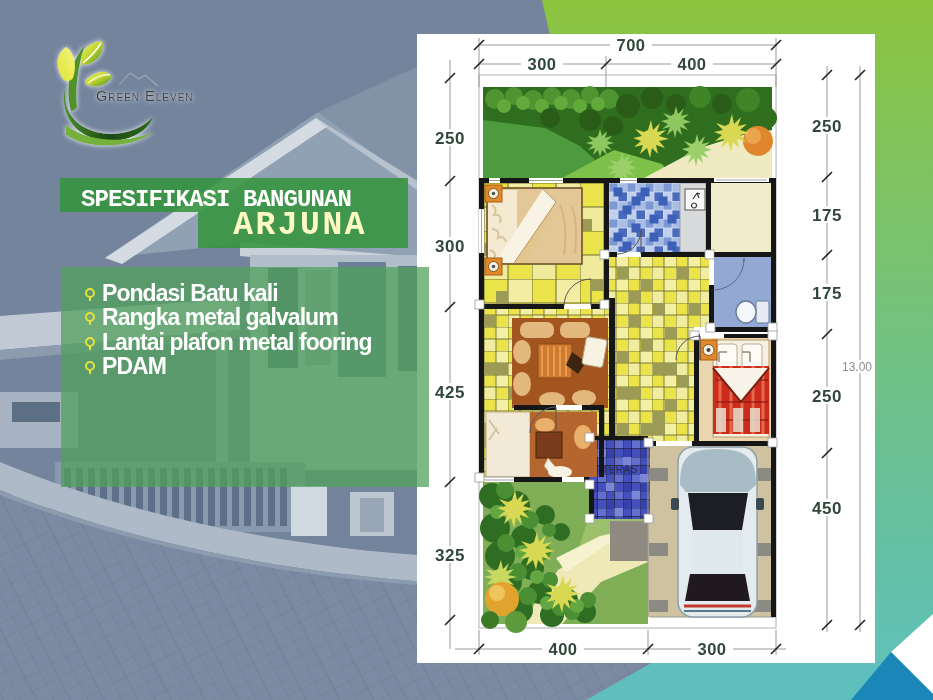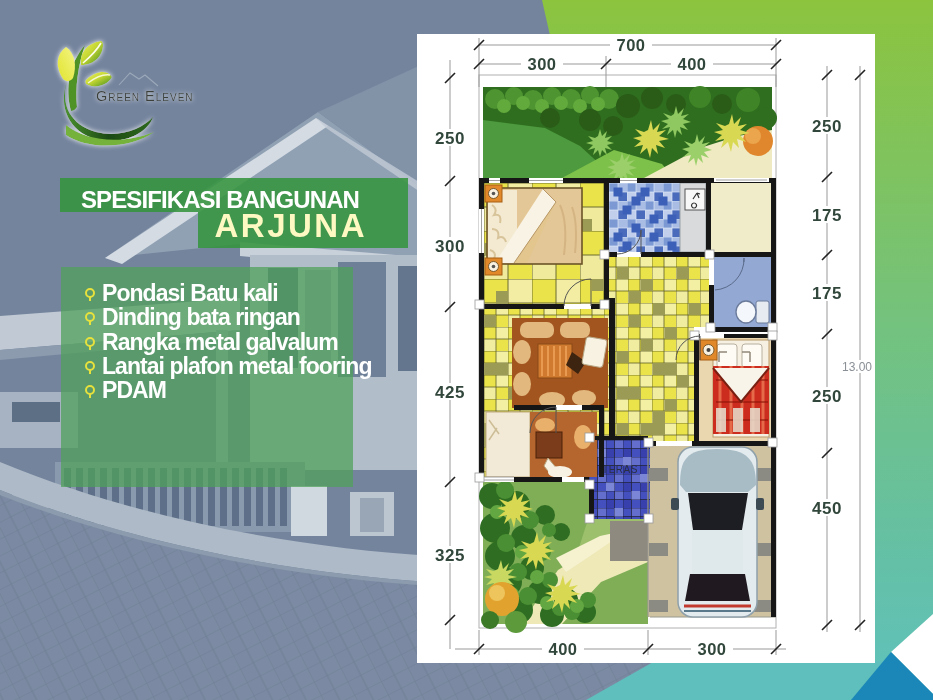--- a/index.html
+++ b/index.html
@@ -3,28 +3,28 @@
 <meta charset="utf-8">
 <style>
   html,body{margin:0;padding:0;}
   body{width:933px;height:700px;position:relative;overflow:hidden;
        font-family:"Liberation Sans",sans-serif;background:#74849d;}
   #bg{position:absolute;left:0;top:0;width:933px;height:700px;}
   #greens{position:absolute;left:0;top:0;width:933px;height:700px;}
   #panel{position:absolute;left:417px;top:34px;width:458px;height:629px;background:#ffffff;}
   #plan{position:absolute;left:417px;top:34px;width:458px;height:629px;}
   #logo{position:absolute;left:30px;top:15px;width:240px;height:150px;}
-  #banner{position:absolute;left:60px;top:178px;width:348px;height:70px;}
+  #banner{position:absolute;left:60px;top:178px;width:348px;height:70px;font-family:Liberation Mono, monospace;}
   #bannerbg1{position:absolute;left:0;top:0;width:348px;height:34px;background:rgba(52,148,62,0.88);}
   #bannerbg2{position:absolute;left:138px;top:34px;width:210px;height:36px;background:rgba(52,148,62,0.88);}
   .t1{position:absolute;left:21px;top:8px;font-size:24px;font-weight:bold;color:#ffffff;
       letter-spacing:-0.9px;white-space:nowrap;}
   .t2{position:absolute;right:41px;top:29px;font-size:33px;font-weight:bold;color:#fef9c3;
       letter-spacing:2.5px;white-space:nowrap;}
-  #specs{position:absolute;left:61px;top:267px;width:292px;height:220px;
+  #specs{position:absolute;left:61px;top:267px;width:368px;height:220px;
          background:rgba(80,160,90,0.74);}
   #specs ul{list-style:none;margin:0;padding:14px 0 0 26px;}
   #specs li{position:relative;height:24.3px;line-height:24.3px;font-size:23px;font-weight:bold;letter-spacing:-0.95px;
             color:#ffffff;padding-left:15px;white-space:nowrap;}
   #specs li::before{content:"";position:absolute;left:-2px;top:7px;width:6px;height:6px;
             border:2px solid #e6e13c;border-radius:50% 50% 50% 50%;}
   #specs li::after{content:"";position:absolute;left:2px;top:16px;width:2px;height:4px;background:#e6e13c;}
 </style>
 </head>
 <body>
@@ -601,18 +601,17 @@
 </svg>
 <div id="banner">
   <div id="bannerbg1"></div>
   <div id="bannerbg2"></div>
   <div class="t1">SPESIFIKASI BANGUNAN</div>
   <div class="t2">ARJUNA</div>
 </div>
 <div id="specs">
   <ul>
     <li>Pondasi Batu kali</li>
-    <li>Dinding bata ringan</li>
     <li>Rangka metal galvalum</li>
     <li>Lantai plafon metal fooring</li>
     <li>PDAM</li>
   </ul>
 </div>
 
 </body></html>

